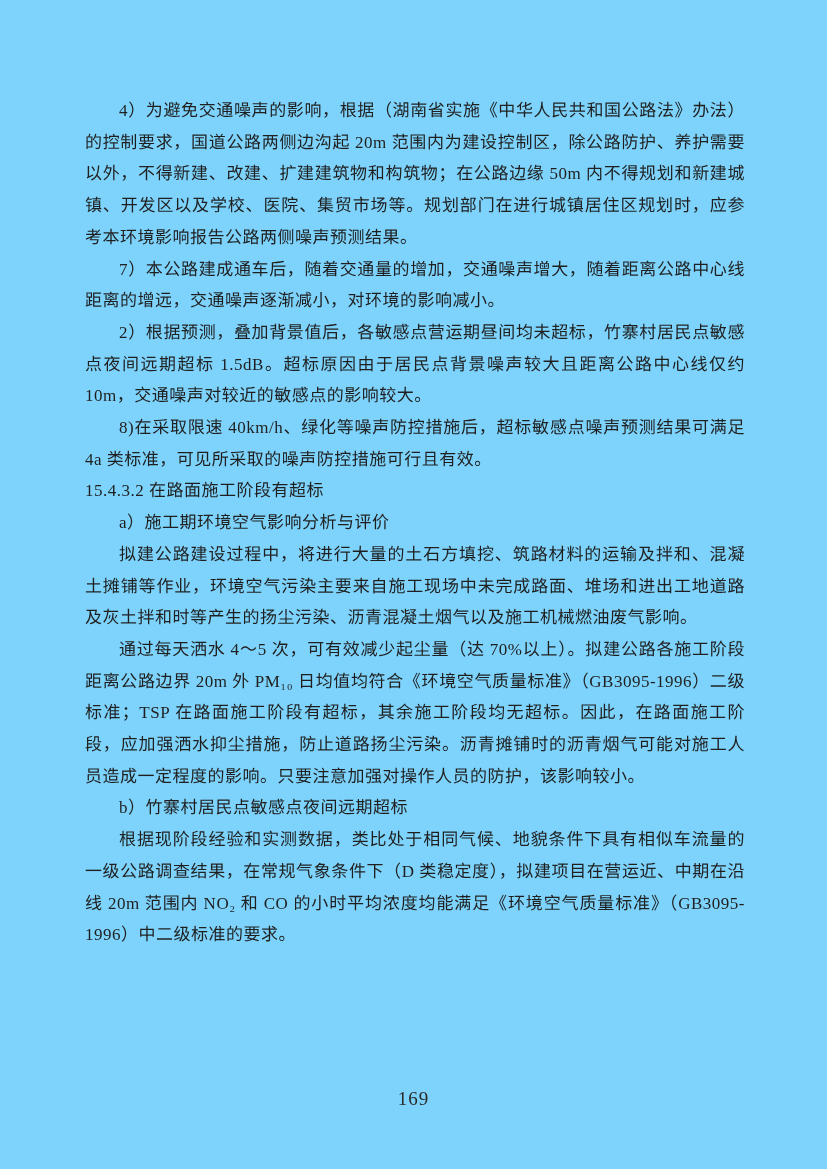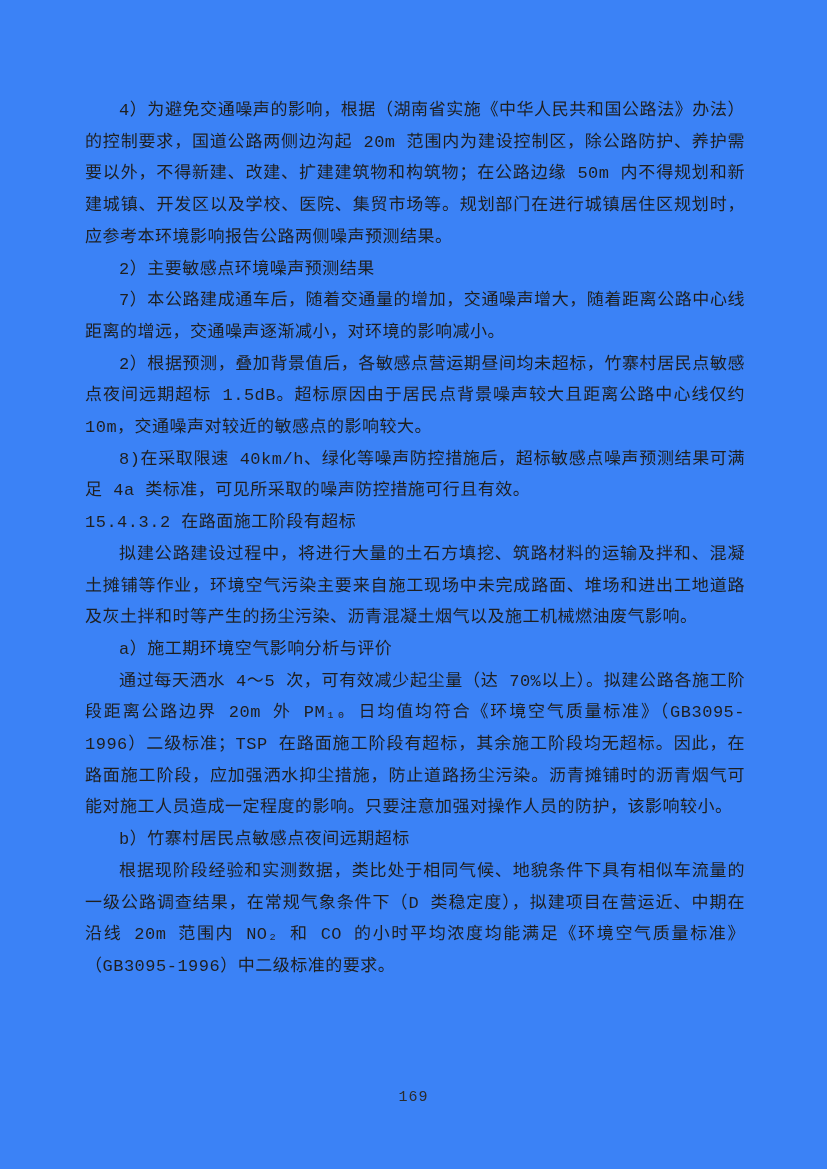--- a/index.html
+++ b/index.html
@@ -5,23 +5,23 @@
 <style>
   html, body {
     margin: 0;
     padding: 0;
     background: #ffffff;
   }
   .page {
     position: relative;
     width: 827px;
     height: 1169px;
-    background: #3b82f6;
+    background: #7dd3fc;
     overflow: hidden;
-    font-family: Liberation Mono, monospace;
+    font-family: Liberation Serif, serif;
     color: #1f1f1f;
   }
   .doc {
     position: absolute;
     top: 95px;
     left: 85px;
     width: 660px;
     font-size: 17px;
     line-height: 31.7px;
     letter-spacing: 0.5px;
@@ -39,38 +39,37 @@
     text-indent: 0;
   }
   .footer {
     position: absolute;
     top: 1088px;
     left: 0;
     right: 0;
     text-align: center;
   }
   .page-num {
-    font-size: 15px;
+    font-size: 19px;
     letter-spacing: 1px;
     color: #2b2b2b;
   }
 </style>
 </head>
 <body>
 
 <div class="page">
   <div class="doc">
     <p class="para">4）为避免交通噪声的影响，根据（湖南省实施《中华人民共和国公路法》办法）的控制要求，国道公路两侧边沟起 20m 范围内为建设控制区，除公路防护、养护需要以外，不得新建、改建、扩建建筑物和构筑物；在公路边缘 50m 内不得规划和新建城镇、开发区以及学校、医院、集贸市场等。规划部门在进行城镇居住区规划时，应参考本环境影响报告公路两侧噪声预测结果。</p>
-    <p class="para">2）主要敏感点环境噪声预测结果</p>
     <p class="para">7）本公路建成通车后，随着交通量的增加，交通噪声增大，随着距离公路中心线距离的增远，交通噪声逐渐减小，对环境的影响减小。</p>
     <p class="para">2）根据预测，叠加背景值后，各敏感点营运期昼间均未超标，竹寨村居民点敏感点夜间远期超标 1.5dB。超标原因由于居民点背景噪声较大且距离公路中心线仅约 10m，交通噪声对较近的敏感点的影响较大。</p>
     <p class="para">8)在采取限速 40km/h、绿化等噪声防控措施后，超标敏感点噪声预测结果可满足 4a 类标准，可见所采取的噪声防控措施可行且有效。</p>
     <p class="heading">15.4.3.2 在路面施工阶段有超标</p>
+    <p class="para">a）施工期环境空气影响分析与评价</p>
     <p class="para">拟建公路建设过程中，将进行大量的土石方填挖、筑路材料的运输及拌和、混凝土摊铺等作业，环境空气污染主要来自施工现场中未完成路面、堆场和进出工地道路及灰土拌和时等产生的扬尘污染、沥青混凝土烟气以及施工机械燃油废气影响。</p>
-    <p class="para">a）施工期环境空气影响分析与评价</p>
     <p class="para">通过每天洒水 4～5 次，可有效减少起尘量（达 70%以上）。拟建公路各施工阶段距离公路边界 20m 外 PM₁₀ 日均值均符合《环境空气质量标准》（GB3095-1996）二级标准；TSP 在路面施工阶段有超标，其余施工阶段均无超标。因此，在路面施工阶段，应加强洒水抑尘措施，防止道路扬尘污染。沥青摊铺时的沥青烟气可能对施工人员造成一定程度的影响。只要注意加强对操作人员的防护，该影响较小。</p>
     <p class="para">b）竹寨村居民点敏感点夜间远期超标</p>
     <p class="para">根据现阶段经验和实测数据，类比处于相同气候、地貌条件下具有相似车流量的一级公路调查结果，在常规气象条件下（D 类稳定度），拟建项目在营运近、中期在沿线 20m 范围内 NO₂ 和 CO 的小时平均浓度均能满足《环境空气质量标准》（GB3095-1996）中二级标准的要求。</p>
   </div>
   <div class="footer">
     <span class="page-num">169</span>
   </div>
 </div>
 
 </body></html>

